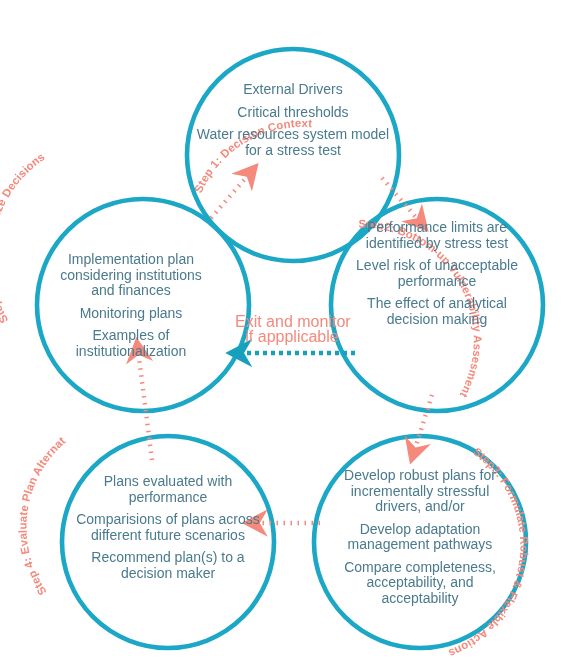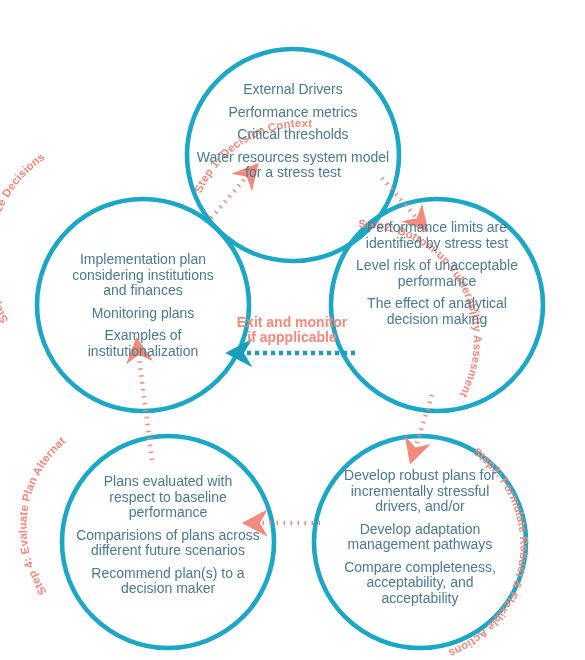--- a/index.html
+++ b/index.html
@@ -16,23 +16,23 @@
     line-height:15.5px;
     font-family:"Liberation Sans",sans-serif;
   }
   .circle-text .ln{display:block;white-space:nowrap;}
   .grp{margin-bottom:7px;}
   .grp:last-child{margin-bottom:0;}
   .exit-label{
     position:absolute;
     text-align:center;
     color:#f4897c;
-    font-size:14px;
+    font-size:16px;
     line-height:14.5px;
-    font-weight:bold;
+    font-weight:normal;
     font-family:"Liberation Sans",sans-serif;
   }
   .exit-label .ln{display:block;white-space:nowrap;}
   .arc-label{
     fill:#f4897c;
     font-size:11.4px;
     font-weight:bold;
     font-family:"Liberation Sans",sans-serif;
     letter-spacing:0.15px;
   }
@@ -94,23 +94,20 @@
     <line x1="152" y1="460" x2="138" y2="350" stroke="#f4897c" stroke-width="4.4" stroke-linecap="butt" stroke-dasharray="1.5 5.5" marker-end="url(#ah-coral)"></line>
 
     <line x1="355" y1="353" x2="239" y2="353" stroke="#17a0bd" stroke-width="4.6" stroke-linecap="butt" stroke-dasharray="4 4" marker-end="url(#ah-teal)"></line>
   </svg>
 
   <div class="circle-text" style="left:190px;top:82px;width:206px;">
     <div class="grp">
       <span class="ln">External Drivers</span>
     </div>
     <div class="grp">
-      <span class="ln">Performance metrics</span>
-    </div>
-    <div class="grp">
       <span class="ln">Critical thresholds</span>
     </div>
     <div class="grp">
       <span class="ln">Water resources system model</span>
       <span class="ln">for a stress test</span>
     </div>
   </div>
 
   <div class="circle-text" style="left:334px;top:220px;width:206px;">
     <div class="grp">
@@ -140,34 +137,33 @@
     <div class="grp">
       <span class="ln">Compare completeness,</span>
       <span class="ln">acceptability, and</span>
       <span class="ln">acceptability</span>
     </div>
   </div>
 
   <div class="circle-text" style="left:65px;top:474px;width:206px;">
     <div class="grp">
       <span class="ln">Plans evaluated with</span>
-      <span class="ln">respect to baseline</span>
       <span class="ln">performance</span>
     </div>
     <div class="grp">
       <span class="ln">Comparisions of plans across</span>
       <span class="ln">different future scenarios</span>
     </div>
     <div class="grp">
       <span class="ln">Recommend plan(s) to a</span>
       <span class="ln">decision maker</span>
     </div>
   </div>
 
-  <div class="circle-text" style="left:40px;top:252px;width:206px;">
+  <div class="circle-text" style="left:28px;top:252px;width:206px;">
     <div class="grp">
       <span class="ln">Implementation plan</span>
       <span class="ln">considering institutions</span>
       <span class="ln">and finances</span>
     </div>
     <div class="grp">
       <span class="ln">Monitoring plans</span>
     </div>
     <div class="grp">
       <span class="ln">Examples of</span>

